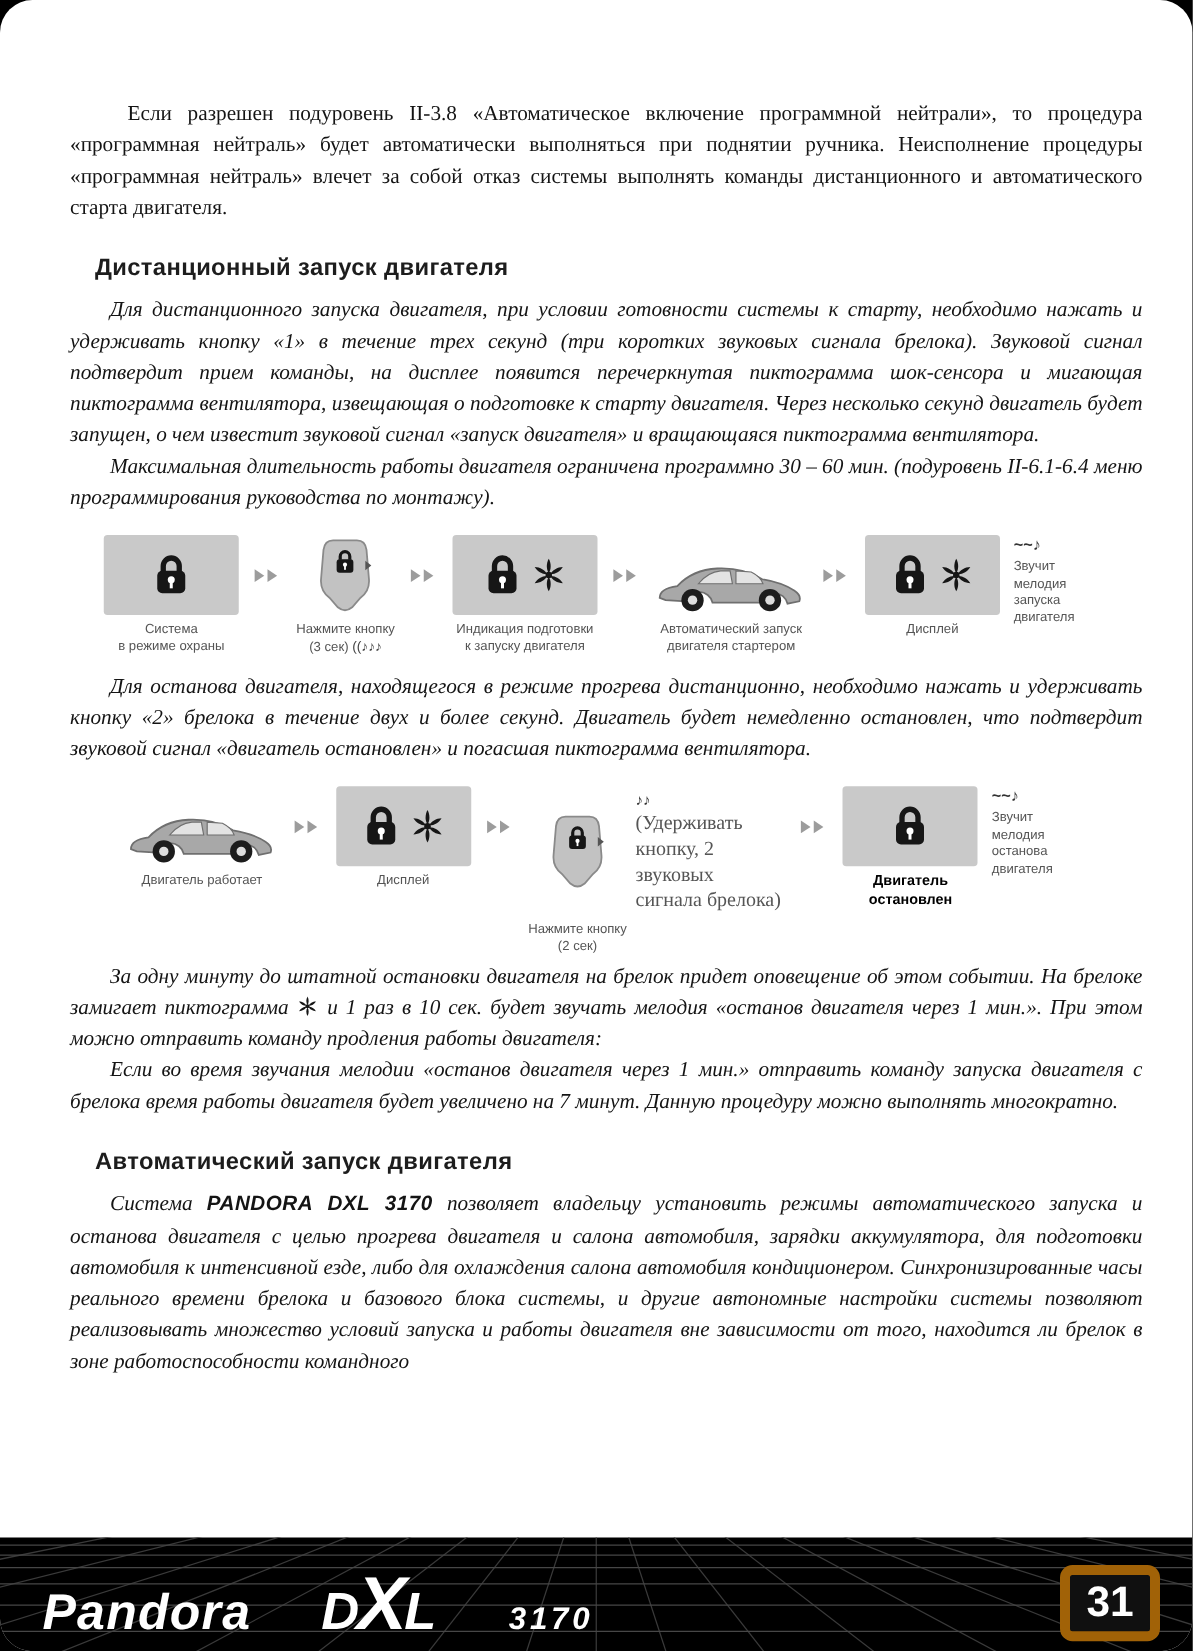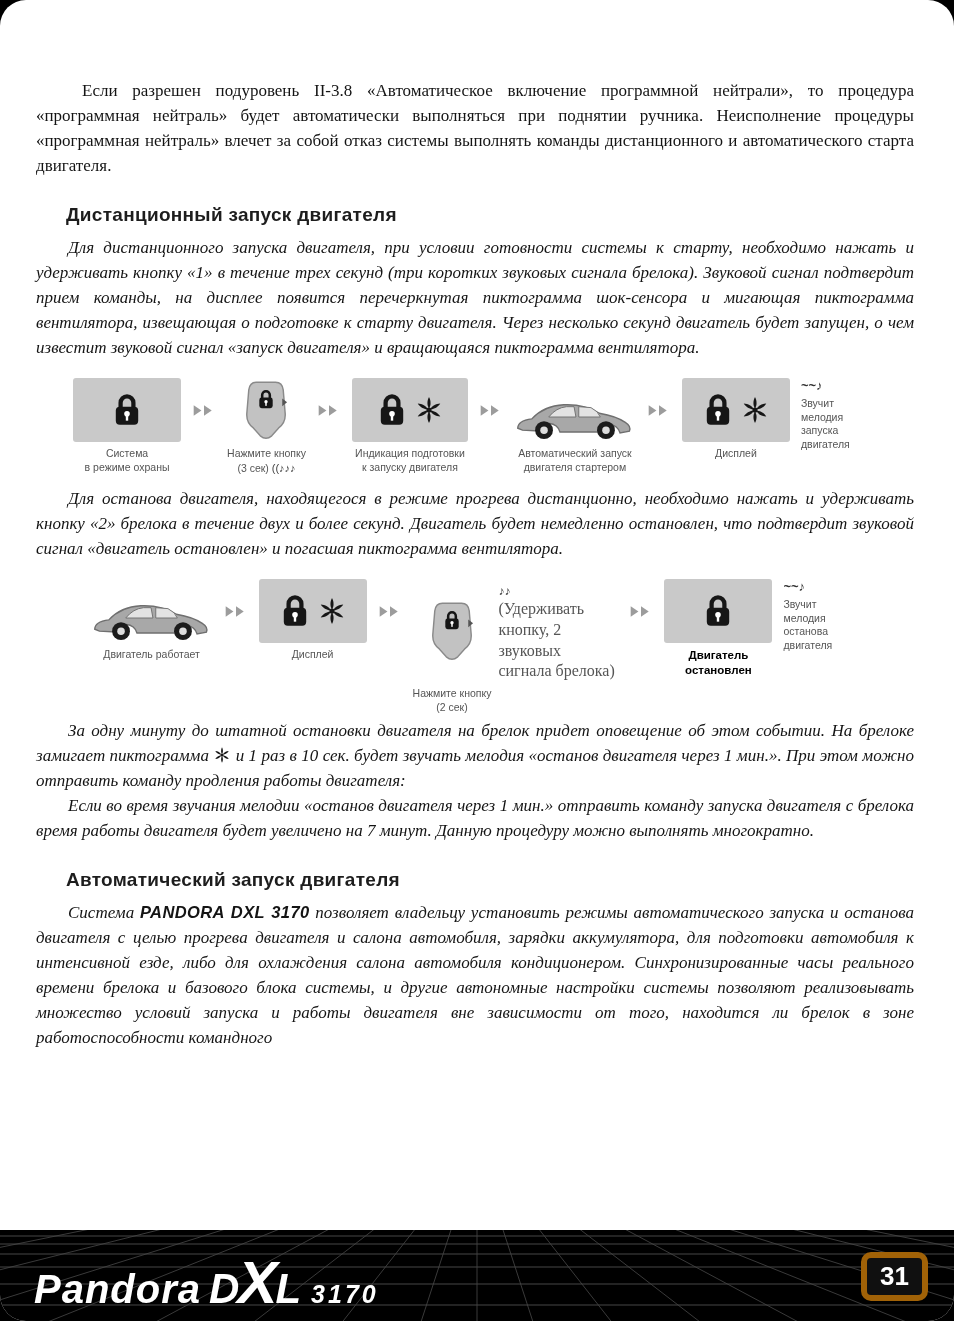--- a/index.html
+++ b/index.html
@@ -2,28 +2,28 @@
 <html><head>
 <meta charset="utf-8">
 <style>
   * { margin:0; padding:0; box-sizing:border-box; }
   html,body { width:954px; height:1321px; background:#000; overflow:hidden; }
   body { font-family:"Liberation Serif", serif; }
 
   .page { position:relative; width:954px; height:1321px; background:#ffffff;
           border-radius:26px; overflow:hidden; display:flex; flex-direction:column; }
 
-  .content { flex:1; padding:78px 40px 0 36px; overflow:hidden; }
+  .content { flex:1; padding:78px 40px 0 56px; overflow:hidden; }
 
   p.body { font-size:17px; line-height:25px; text-align:justify; color:#141414; }
   p.indent { text-indent:32px;font-style:italic; }
   p.big-indent { text-indent:46px; }
 
   h2.sec { font-family:"Liberation Sans", sans-serif; font-size:19px; font-weight:bold;
-           color:#1d1d1d; margin:26px 0 9px 30px; letter-spacing:0.3px; }
+           color:#1d1d1d; margin:26px 0 9px 20px; letter-spacing:0.3px; }
 
   .brand-inline { font-family:"Liberation Sans", sans-serif; font-weight:bold;
                   font-size:16.5px; letter-spacing:0.4px;margin-top:28px; }
 
   
   .diagram { display:flex; justify-content:center; align-items:flex-start; gap:11px;
              margin:18px 0 4px 0; min-height:104px; }
   .step { display:flex; flex-direction:column; align-items:center; }
   .icwrap { height:64px; display:flex; align-items:center; justify-content:center; }
   .icwrap.bottom { align-items:flex-end; }
@@ -52,29 +52,29 @@
   .fob-step .fobnotes { grid-column:2; grid-row:1; padding-top:2px; width:120px; }
   .fob-step .cap { grid-column:1; grid-row:2; }
   .fobnotes .notes2 { font-family:"Liberation Sans", sans-serif; font-size:12px; font-weight:bold; color:#333; }
   .fobnotes .note-text { font-family:Liberation Serif, serif; font-size:16px; line-height:1.3;
                          color:#555; white-space:pre-line; }
 
   
   .footer { position:relative; height:91px; background:#000; flex:0 0 auto; }
   .grid-svg { position:absolute; left:0; top:0; width:954px; height:91px; }
   .logo { position:absolute; left:34px; bottom:8px; display:flex; align-items:baseline;
-          color:#fff; font-family:"Liberation Sans", sans-serif; font-style:italic; font-weight:bold; }
+          color:#fff; font-family:"Liberation Sans", sans-serif; font-style:italic; font-weight:bold;gap:48px; }
   .logo .pandora { font-size:40px; letter-spacing:1px; }
   .logo .dxl { margin-left:8px; display:inline-flex; align-items:baseline; }
   .logo .d, .logo .l { font-size:42px; }
   .logo .x { font-size:60px; line-height:0.8; margin:0 -2px; }
   .logo .model { font-size:25px; margin-left:10px; letter-spacing:3px; }
-  .pagenum { position:absolute; right:26px; top:22px; border:6px solid #a16207; border-radius:10px;
+  .pagenum { position:absolute; right:26px; top:22px; border:8px solid #a16207; border-radius:10px;
              background:#101010; color:#fff; font-family:"Liberation Sans", sans-serif;
-             font-size:26px; font-weight:bold; padding:3px 13px; }
+             font-size:34px; font-weight:bold; padding:3px 13px; }
 </style>
 </head>
 <body>
 
 <svg style="position:absolute;width:0;height:0;overflow:hidden" aria-hidden="true">
   <defs>
     <symbol id="sym-lock" viewBox="0 0 24 26">
       <path d="M7.2 11 V7.6 a4.8 4.8 0 0 1 9.6 0 V11" fill="none" stroke="#161616" stroke-width="3.2"></path>
       <rect x="3.6" y="10.5" width="16.8" height="13.5" rx="3" fill="#161616"></rect>
       <circle cx="12" cy="15.8" r="2.1" fill="#fff"></circle>
@@ -113,20 +113,21 @@
 </svg>
 
 <div class="page">
   <div class="content">
 
     <p class="body big-indent">Если разрешен подуровень II-3.8 «Автоматическое включение программной нейтрали», то процедура «программная нейтраль» будет автоматически выполняться при поднятии ручника. Неисполнение процедуры «программная нейтраль» влечет за собой отказ системы выполнять команды дистанционного и автоматического старта двигателя.</p>
 
     <h2 class="sec">Дистанционный запуск двигателя</h2>
 
     <p class="body indent">Для дистанционного запуска двигателя, при условии готовности системы к старту, необходимо нажать и удерживать кнопку «1» в течение трех секунд (три коротких звуковых сигнала брелока). Звуковой сигнал подтвердит прием команды, на дисплее появится перечеркнутая пиктограмма шок-сенсора и мигающая пиктограмма вентилятора, извещающая о подготовке к старту двигателя. Через несколько секунд двигатель будет запущен, о чем известит звуковой сигнал «запуск двигателя» и вращающаяся пиктограмма вентилятора.</p>
+    <p class="body indent">Максимальная длительность работы двигателя ограничена программно 30 – 60 мин. (подуровень II-6.1-6.4 меню программирования руководства по монтажу).</p>
 
     <div class="diagram">
       <div class="step">
         <div class="icwrap">
           <div class="gbox">
             <svg class="ic-lock">
                 <use href="#sym-lock"></use>
               </svg>
           </div>
         </div>

